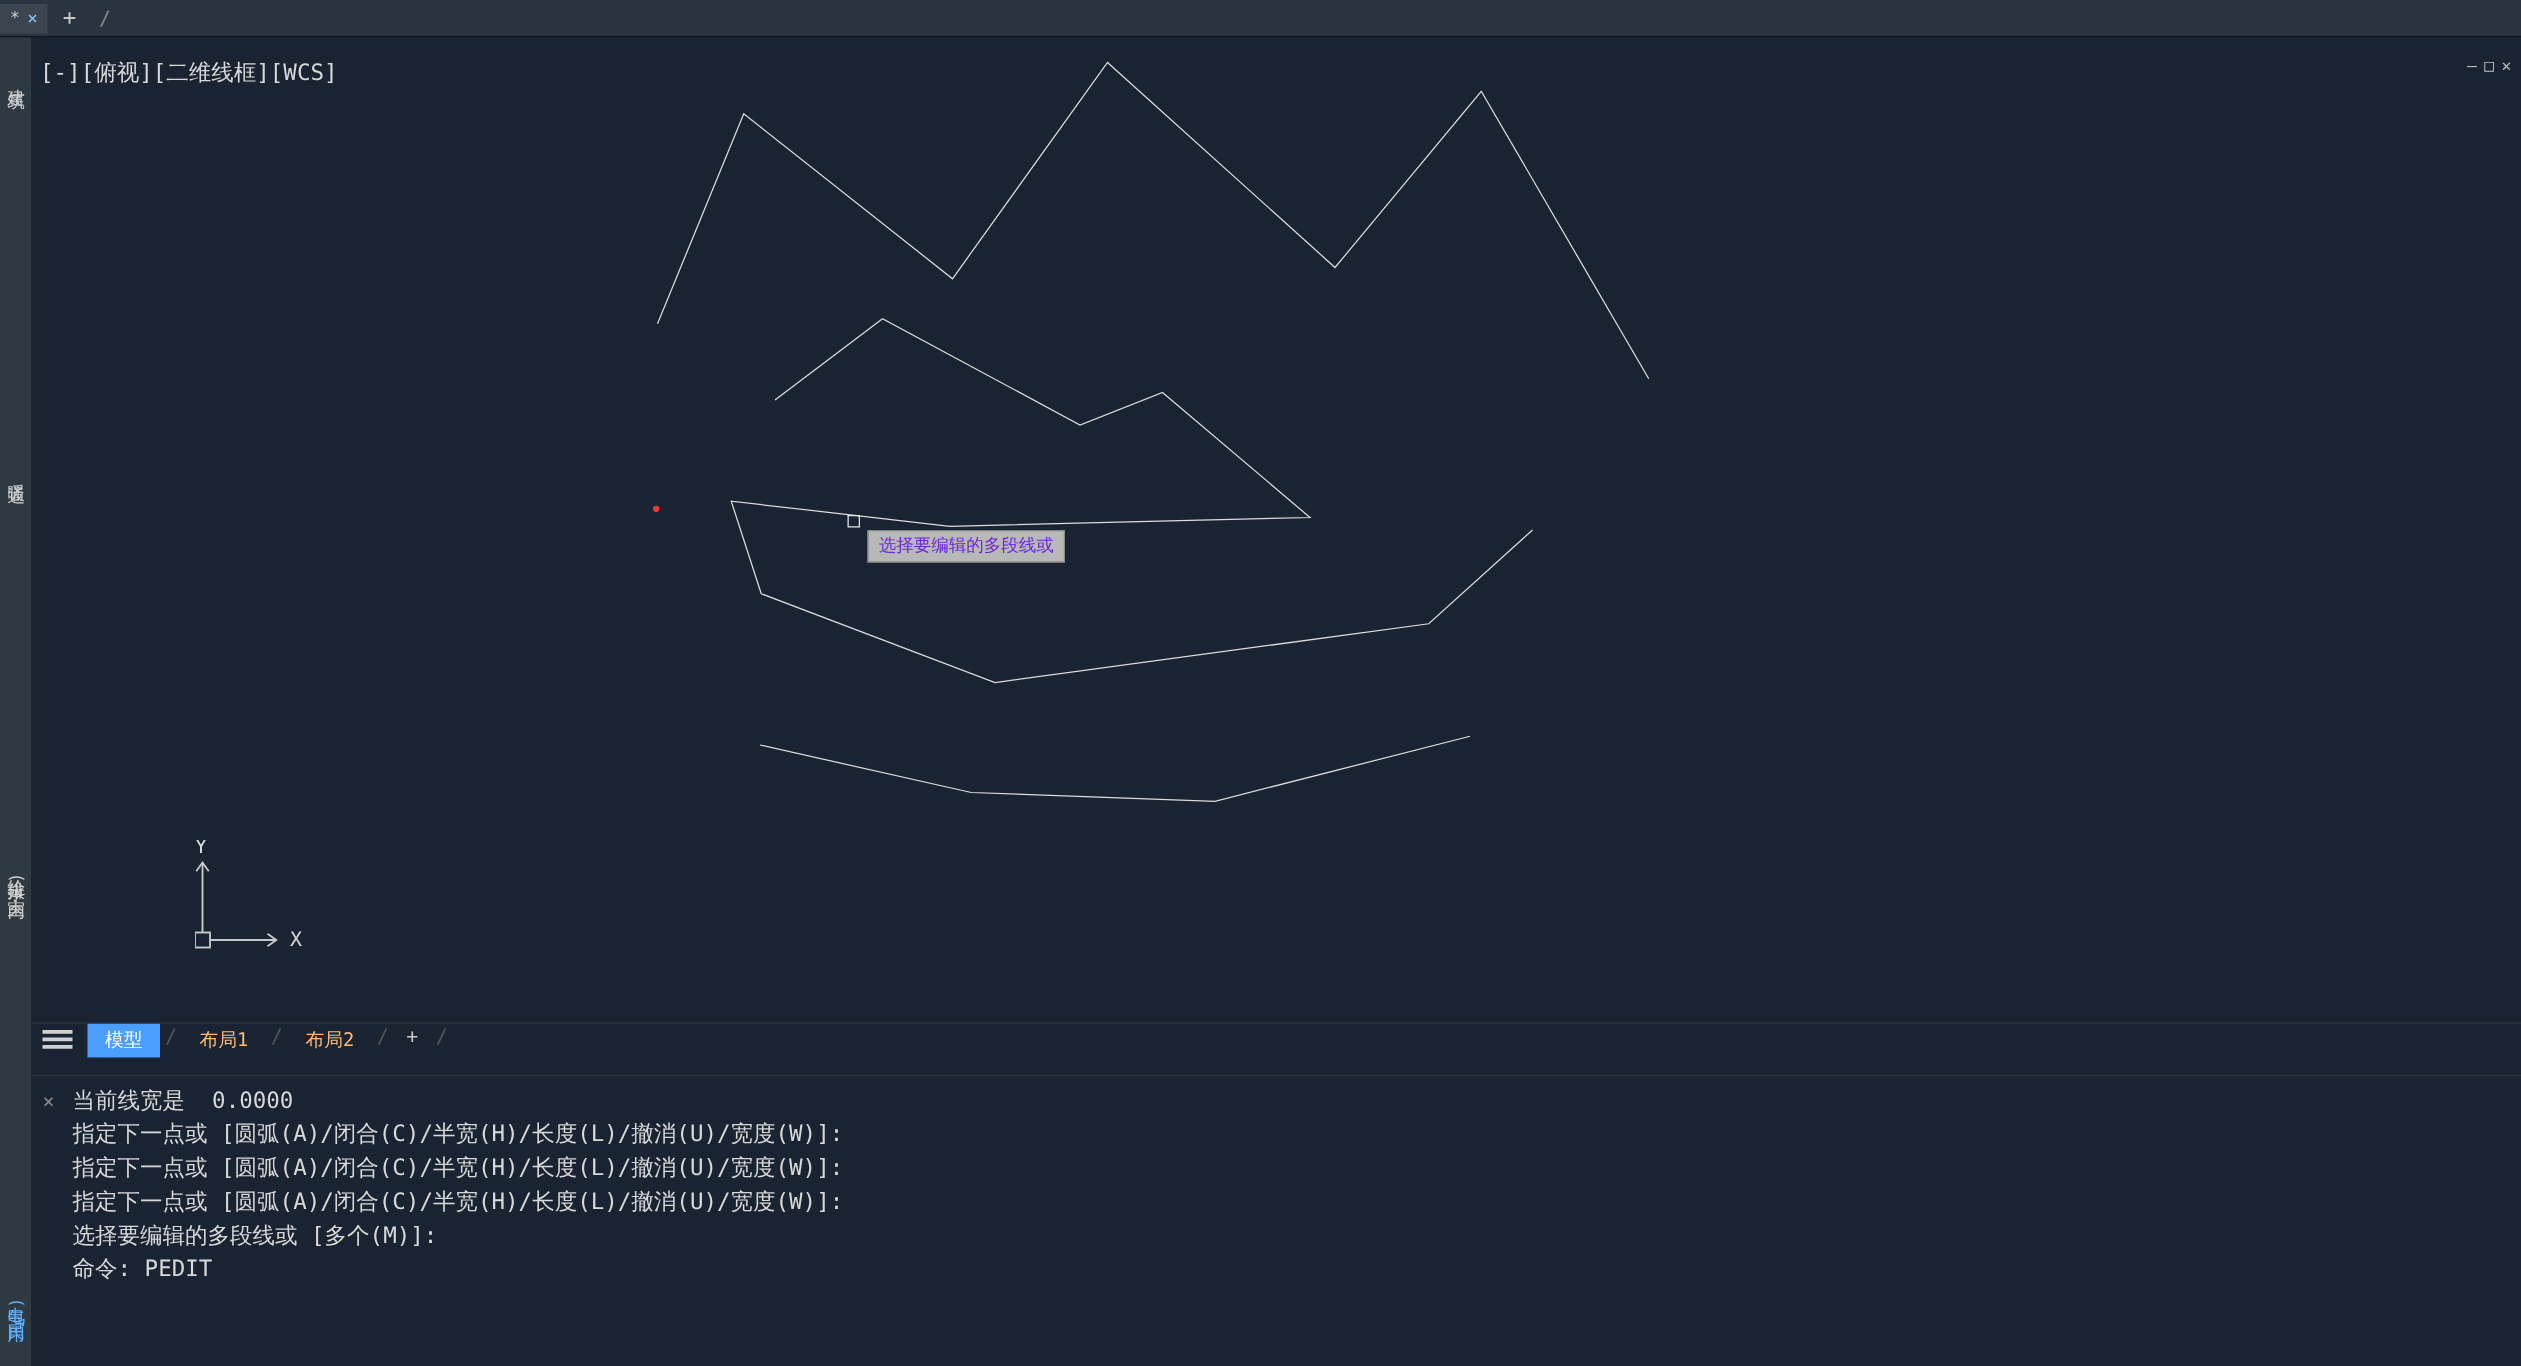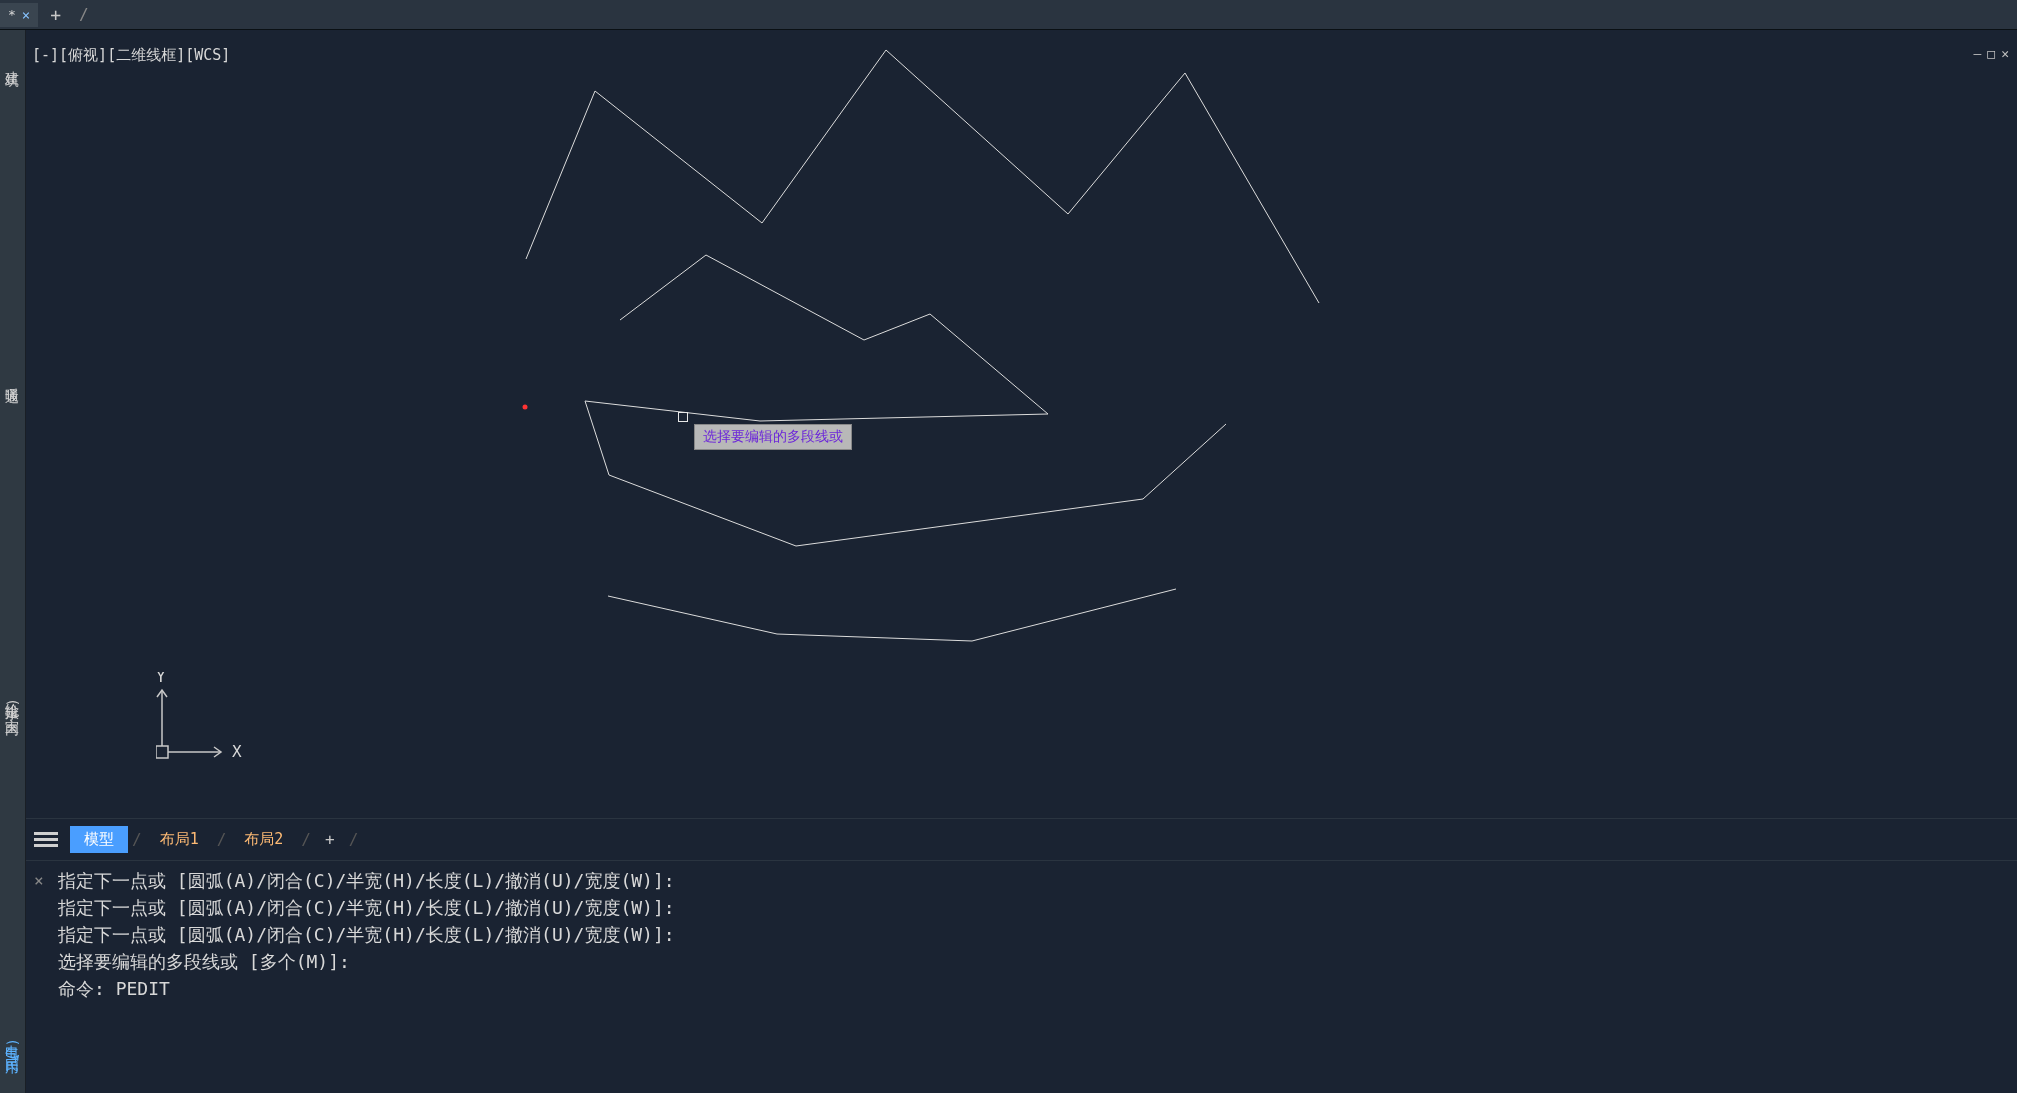--- a/index.html
+++ b/index.html
@@ -77,21 +77,21 @@
       left: 26px;
       top: 30px;
       right: 0;
       bottom: 275px;
       background: #1a2332;
     }
     .viewport-label {
       position: absolute;
       top: 16px;
       left: 6px;
-      font-size: 15px;
+      font-size: 18px;
       color: #d8d8d8;
       font-family: "SimSun", monospace;
     }
     .viewport-controls {
       position: absolute;
       top: 16px;
       right: 8px;
       color: #c0c0c0;
       font-size: 13px;
       display: flex;
@@ -135,21 +135,21 @@
 
     
     .layout-tabs {
       position: absolute;
       left: 26px;
       right: 0;
       bottom: 233px;
       height: 42px;
       background: #1a2332;
       display: flex;
-      align-items: center;
+      align-items: flex-start;
       padding-left: 8px;
       border-top: 1px solid #2a3440;
     }
     .layout-menu-icon {
       width: 24px;
       height: 24px;
       display: flex;
       flex-direction: column;
       justify-content: center;
       gap: 3px;
@@ -268,19 +268,20 @@
   <span class="layout-slash">/</span>
   <div class="layout-tab">布局2</div>
   <span class="layout-slash">/</span>
   <div class="layout-add">+</div>
   <span class="layout-slash">/</span>
 </div>
 
 <div class="command-area">
   <span class="cmd-close">×</span>
   <div class="cmd-history" id="cmd-history">
+      <div class="cmd-line">当前线宽是  0.0000</div>
       <div class="cmd-line">指定下一点或 [圆弧(A)/闭合(C)/半宽(H)/长度(L)/撤消(U)/宽度(W)]:</div>
       <div class="cmd-line">指定下一点或 [圆弧(A)/闭合(C)/半宽(H)/长度(L)/撤消(U)/宽度(W)]:</div>
       <div class="cmd-line">指定下一点或 [圆弧(A)/闭合(C)/半宽(H)/长度(L)/撤消(U)/宽度(W)]:</div>
       <div class="cmd-line">选择要编辑的多段线或 [多个(M)]:</div>
       <div class="cmd-line">命令: PEDIT</div>
     </div>
 </div>
 
 </body></html>

